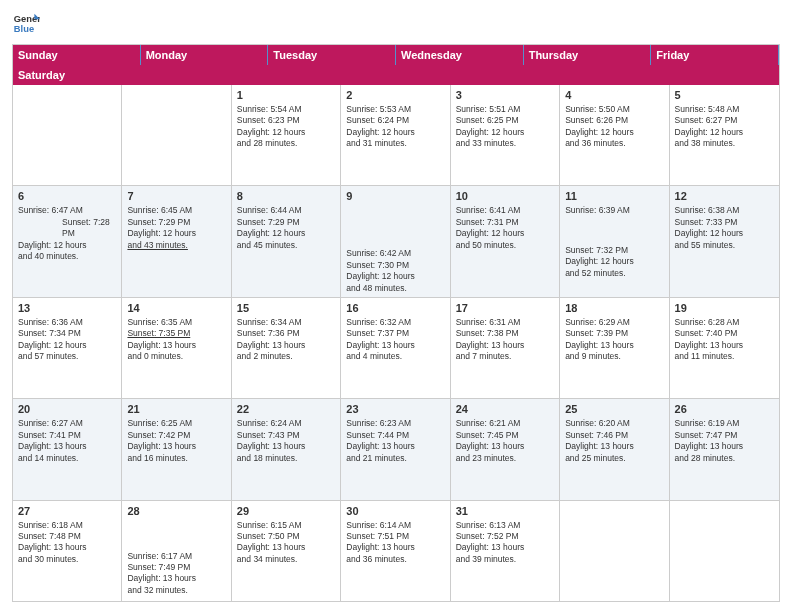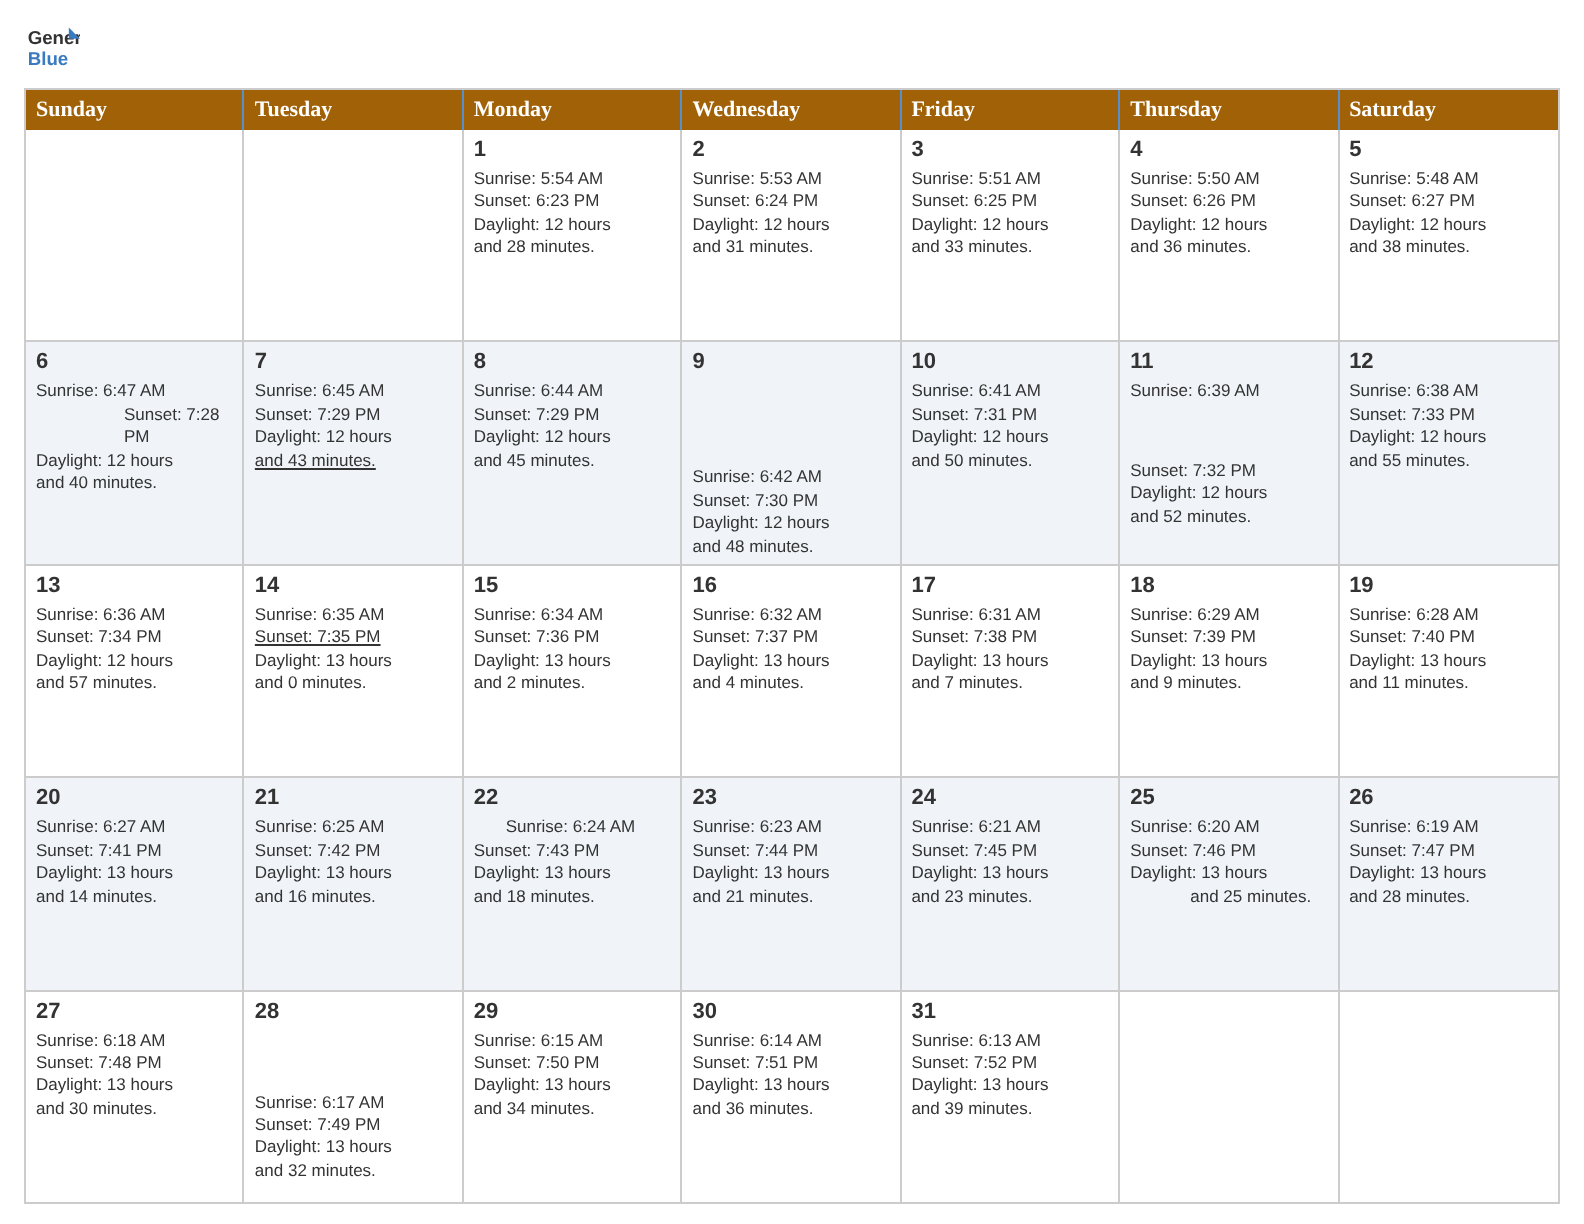--- a/index.html
+++ b/index.html
@@ -46,23 +46,22 @@
       color: #555;
     }
     .calendar {
       flex: 1;
       display: flex;
       flex-direction: column;
       border: 1px solid #ccc;
     }
     .cal-header {
       display: grid;
-      grid-template-columns: repeat(7, 1fr);
-      background: #a16207;
-      font-family: Liberation Serif, serif;
+      grid-template-columns: repeat(6, 1fr);
+      background: #be185d;
     }
     .cal-header-cell {
       color: #fff;
       font-size: 11px;
       font-weight: bold;
       padding: 4px 5px;
       text-align: left;
       border-right: 1px solid #5590cc;
     }
     .cal-header-cell:last-child { border-right: none; }
@@ -111,25 +110,25 @@
     </div>
     <div class="title-block">
       <div class="main-title"></div>
       <div class="subtitle"></div>
     </div>
   </div>
 
   <div class="calendar">
     <div class="cal-header" id="cal-header-row">
         <div class="cal-header-cell">Sunday</div>
+        <div class="cal-header-cell">Monday</div>
         <div class="cal-header-cell">Tuesday</div>
-        <div class="cal-header-cell">Monday</div>
         <div class="cal-header-cell">Wednesday</div>
+        <div class="cal-header-cell">Thursday</div>
         <div class="cal-header-cell">Friday</div>
-        <div class="cal-header-cell">Thursday</div>
         <div class="cal-header-cell">Saturday</div>
       </div>
     <div class="cal-body" id="cal-body">
         <div class="cal-row">
           <div class="cal-cell"></div>
           <div class="cal-cell"></div>
           <div class="cal-cell">
             <span class="day-num">1</span>
             <span style="display: block;">Sunrise: 5:54 AM</span>
             <span style="display: block;">Sunset: 6:23 PM</span>
@@ -277,21 +276,21 @@
           </div>
           <div class="cal-cell alt-row">
             <span class="day-num">21</span>
             <span style="display: block;">Sunrise: 6:25 AM</span>
             <span style="display: block;">Sunset: 7:42 PM</span>
             <span style="display: block;">Daylight: 13 hours</span>
             <span style="display: block;">and 16 minutes.</span>
           </div>
           <div class="cal-cell alt-row">
             <span class="day-num">22</span>
-            <span style="display: block; margin-left: 16px;">Sunrise: 6:24 AM</span>
+            <span style="display: block;">Sunrise: 6:24 AM</span>
             <span style="display: block;">Sunset: 7:43 PM</span>
             <span style="display: block;">Daylight: 13 hours</span>
             <span style="display: block;">and 18 minutes.</span>
           </div>
           <div class="cal-cell alt-row">
             <span class="day-num">23</span>
             <span style="display: block;">Sunrise: 6:23 AM</span>
             <span style="display: block;">Sunset: 7:44 PM</span>
             <span style="display: block;">Daylight: 13 hours</span>
             <span style="display: block;">and 21 minutes.</span>
@@ -301,21 +300,21 @@
             <span style="display: block;">Sunrise: 6:21 AM</span>
             <span style="display: block;">Sunset: 7:45 PM</span>
             <span style="display: block;">Daylight: 13 hours</span>
             <span style="display: block;">and 23 minutes.</span>
           </div>
           <div class="cal-cell alt-row">
             <span class="day-num">25</span>
             <span style="display: block;">Sunrise: 6:20 AM</span>
             <span style="display: block;">Sunset: 7:46 PM</span>
             <span style="display: block;">Daylight: 13 hours</span>
-            <span style="display: block; margin-left: 30px;">and 25 minutes.</span>
+            <span style="display: block;">and 25 minutes.</span>
           </div>
           <div class="cal-cell alt-row">
             <span class="day-num">26</span>
             <span style="display: block;">Sunrise: 6:19 AM</span>
             <span style="display: block;">Sunset: 7:47 PM</span>
             <span style="display: block;">Daylight: 13 hours</span>
             <span style="display: block;">and 28 minutes.</span>
           </div>
         </div>
         <div class="cal-row">

